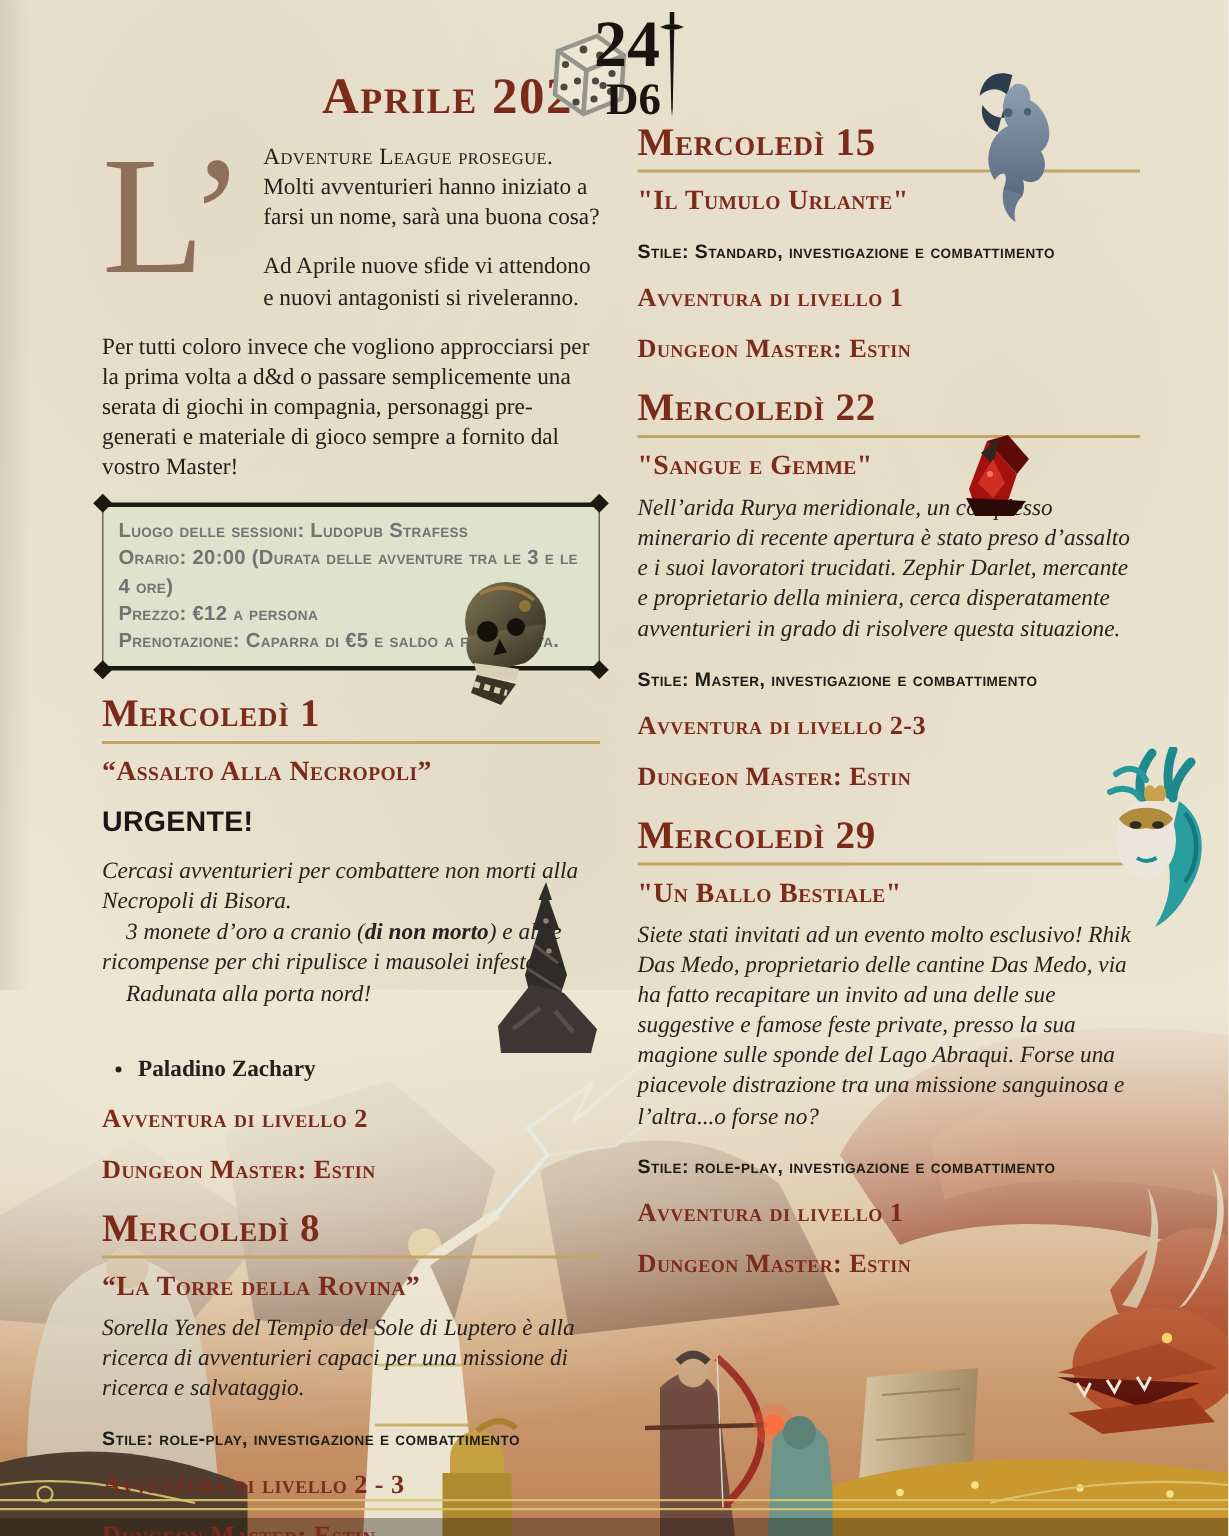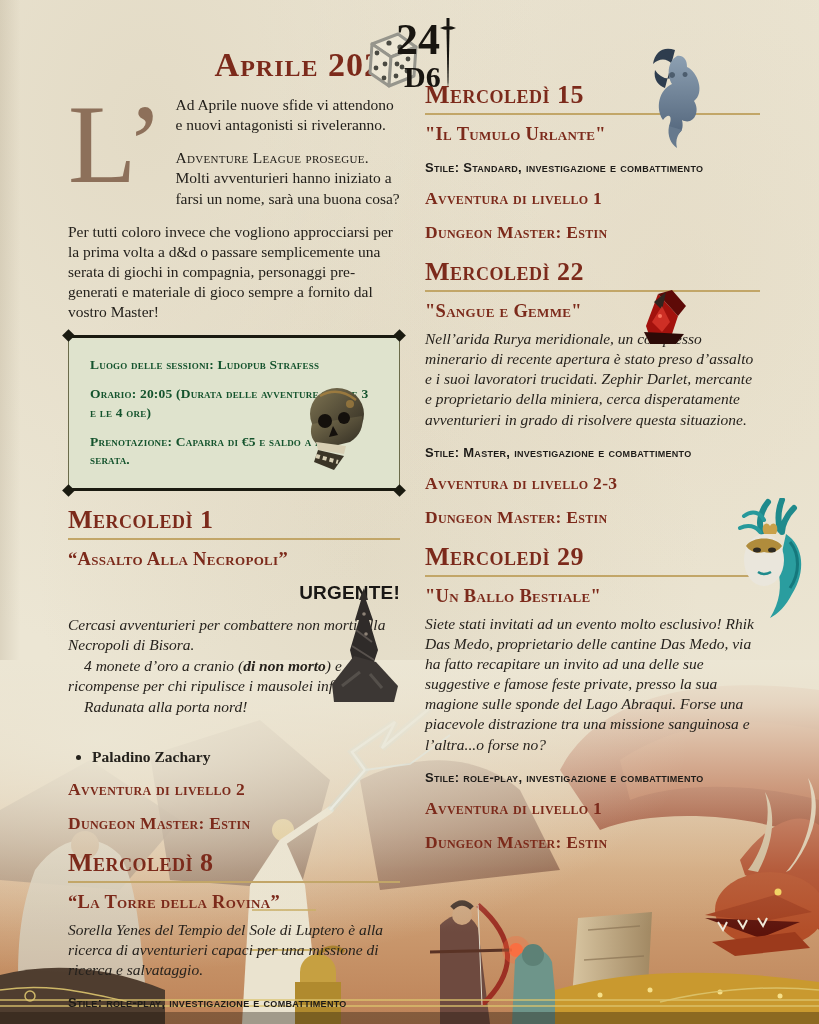--- a/index.html
+++ b/index.html
@@ -29,38 +29,38 @@
   .deco{position:absolute;z-index:5;}
   
   h1.title{font-size:34px;font-variant:small-caps;font-weight:700;color:#7c2a1b;letter-spacing:1px;margin:0 0 8px;text-align:right;}
   .intro-row{display:flex;gap:12px;}
   .dropcap{flex:0 0 auto;font-size:112px;line-height:.8;color:#8d705a;padding-top:8px;font-weight:400;}
   .intro-paras{padding-top:3px;}
   p.body{font-size:15.5px;line-height:1.3;color:#24211c;margin:0 0 13px;}
   .lead-sc{font-variant:small-caps;letter-spacing:.3px;}
   
   .infobox{position:relative;background:#dfe3cd;border:1px solid #6b6b4a;border-top:3px solid #1a1a10;border-bottom:3px solid #1a1a10;padding:7px 10px 8px;margin:6px 0 6px;}
-  .infobox p{font-family:Liberation Serif, serif;font-weight:700;font-variant:small-caps;font-size:13.5px;line-height:1.34;color:#14532d;margin:11px;letter-spacing:.2px;}
+  .infobox p{font-family:Liberation Sans, sans-serif;font-weight:700;font-variant:small-caps;font-size:13.5px;line-height:1.34;color:#737373;margin:0;letter-spacing:.2px;}
   .ib-corner{position:absolute;width:9px;height:9px;background:#1a1a10;transform:rotate(45deg);}
   .ib-tl{left:-5px;top:-7px;} .ib-tr{right:-5px;top:-7px;}
   .ib-bl{left:-5px;bottom:-7px;} .ib-br{right:-5px;bottom:-7px;}
   
   .event{margin-top:14px;}
   h2.evdate{font-size:26px;font-variant:small-caps;font-weight:700;color:#7c2a1b;letter-spacing:.5px;margin:0;padding-bottom:3px;border-bottom:2px solid #c2a668;}
   h3.evtitle{font-size:18.5px;font-variant:small-caps;font-weight:700;color:#7c2a1b;letter-spacing:.3px;margin:9px 0 7px;}
-  p.urgent{font-family:"Liberation Sans",sans-serif;font-weight:700;font-size:19px;color:#191715;margin:12px 0 11px;letter-spacing:.2px;text-align:right;}
+  p.urgent{font-family:"Liberation Sans",sans-serif;font-weight:700;font-size:19px;color:#191715;margin:12px 0 11px;letter-spacing:.2px;}
   p.ebody{font-style:italic;font-size:15.5px;line-height:1.3;color:#26221d;margin:0;}
   p.ebody + p.ebody{margin-top:1px;}
   .indent{text-indent:16px;}
   ul.evlist{margin:13px 0 0;padding-left:24px;}
   ul.evlist li{font-size:15.5px;font-weight:700;color:#24211c;margin-top:30px;}
   p.stile{font-family:"Liberation Sans",sans-serif;font-variant:small-caps;font-weight:700;font-size:13px;letter-spacing:.3px;color:#1d1b18;margin:15px 0 0;}
   p.redline{font-size:17.5px;font-variant:small-caps;font-weight:700;color:#7c2a1b;letter-spacing:.3px;margin:13px 0 0;}
   
-  .logo{position:absolute;left:352px;top:16px;width:120px;height:96px;z-index:5;}
+  .logo{position:absolute;left:352px;top:6px;width:120px;height:96px;z-index:5;}
   .logo .die{position:absolute;left:0;top:10px;}
   .logo .num{position:absolute;left:44px;top:2px;font-family:"Liberation Serif",serif;font-weight:700;font-size:44px;color:#181510;line-height:1;}
   .logo .d6{position:absolute;left:52px;top:46px;font-family:"Liberation Serif",serif;font-weight:700;font-size:30px;color:#181510;line-height:1;}
   .logo .dagger{position:absolute;left:86px;top:0;}
 </style>
 </head>
 <body>
 
 <div class="page">
 
@@ -243,42 +243,43 @@
       <path d="M34,36 C30,28 36,22 40,28 C44,22 50,28 46,36" fill="#c9a14a"></path>
     </svg>
   </div>
 
   <div class="col col-left">
     <h1 class="title">Aprile 2026</h1>
 
     <div class="intro-row">
       <div class="dropcap">L’</div>
       <div class="intro-paras">
+        <p class="body"><span class="lead-sc">Adventure League prosegue.</span><span> Molti avventurieri hanno iniziato a farsi un nome, sarà una buona cosa?</span></p>
         <p class="body">Ad Aprile nuove sfide vi attendono e nuovi antagonisti si riveleranno.</p>
-        <p class="body"><span class="lead-sc">Adventure League prosegue.</span><span> Molti avventurieri hanno iniziato a farsi un nome, sarà una buona cosa?</span></p>
       </div>
     </div>
     <p class="body">Per tutti coloro invece che vogliono approcciarsi per la prima volta a d&amp;d o passare semplicemente una serata di giochi in compagnia, personaggi pre-generati e materiale di gioco sempre a fornito dal vostro Master!</p>
 
     <div class="infobox">
       <div class="ib-corner ib-tl"></div>
       <div class="ib-corner ib-tr"></div>
       <div class="ib-corner ib-bl"></div>
       <div class="ib-corner ib-br"></div>
       <p>Luogo delle sessioni: Ludopub Strafess</p>
-      <p>Orario: 20:05 (Durata delle avventure tra le 3 e le 4 ore)</p>
+      <p>Orario: 20:00 (Durata delle avventure tra le 3 e le 4 ore)</p>
+      <p>Prezzo: €12 a persona</p>
       <p>Prenotazione: Caparra di €5 e saldo a fine serata.</p>
     </div>
 
     <section class="event">
       <h2 class="evdate">Mercoledì 1</h2>
       <h3 class="evtitle">“Assalto Alla Necropoli”</h3>
       <p class="urgent">URGENTE!</p>
       <p class="ebody">Cercasi avventurieri per combattere non morti alla Necropoli di Bisora.</p>
-      <p class="ebody indent"><span>4 monete d’oro a cranio (</span><b>di non morto</b><span>) e altre ricompense per chi ripulisce i mausolei infestati.</span></p>
+      <p class="ebody indent"><span>3 monete d’oro a cranio (</span><b>di non morto</b><span>) e altre ricompense per chi ripulisce i mausolei infestati.</span></p>
       <p class="ebody indent">Radunata alla porta nord!</p>
       <ul class="evlist">
         <li>Paladino Zachary</li>
       </ul>
       <p class="redline">Avventura di livello 2</p>
       <p class="redline">Dungeon Master: Estin</p>
     </section>
 
     <section class="event">
       <h2 class="evdate">Mercoledì 8</h2>

